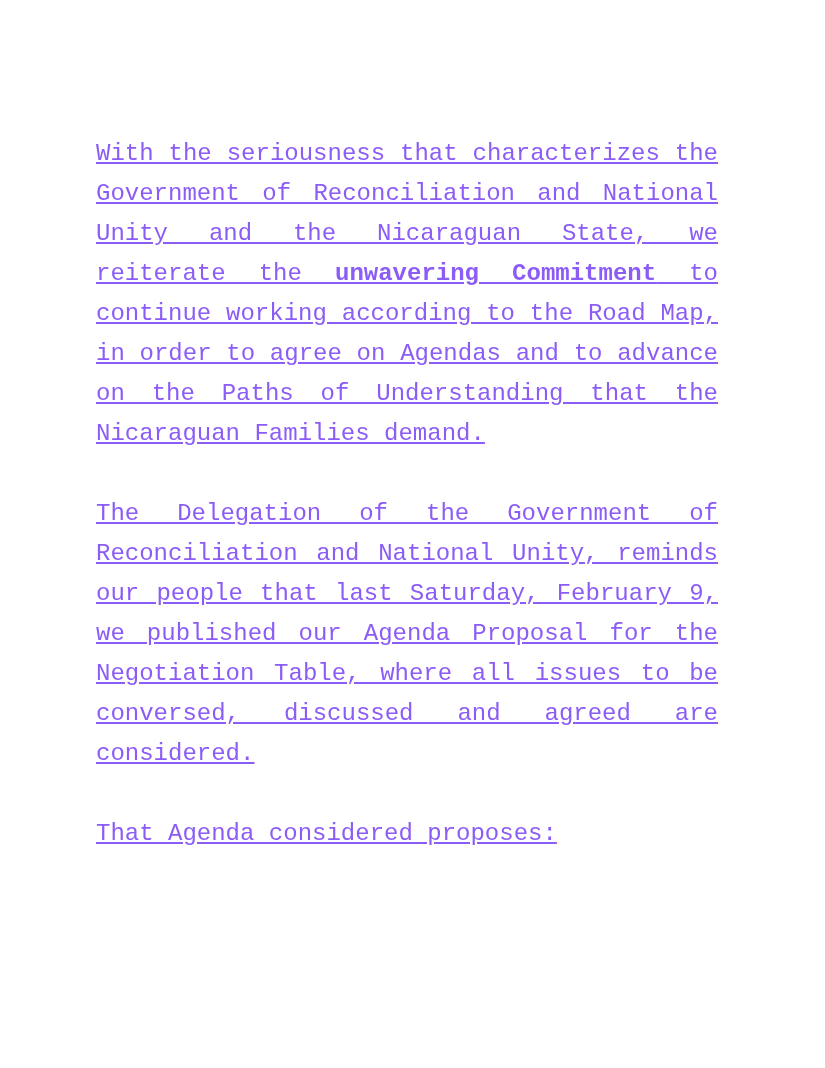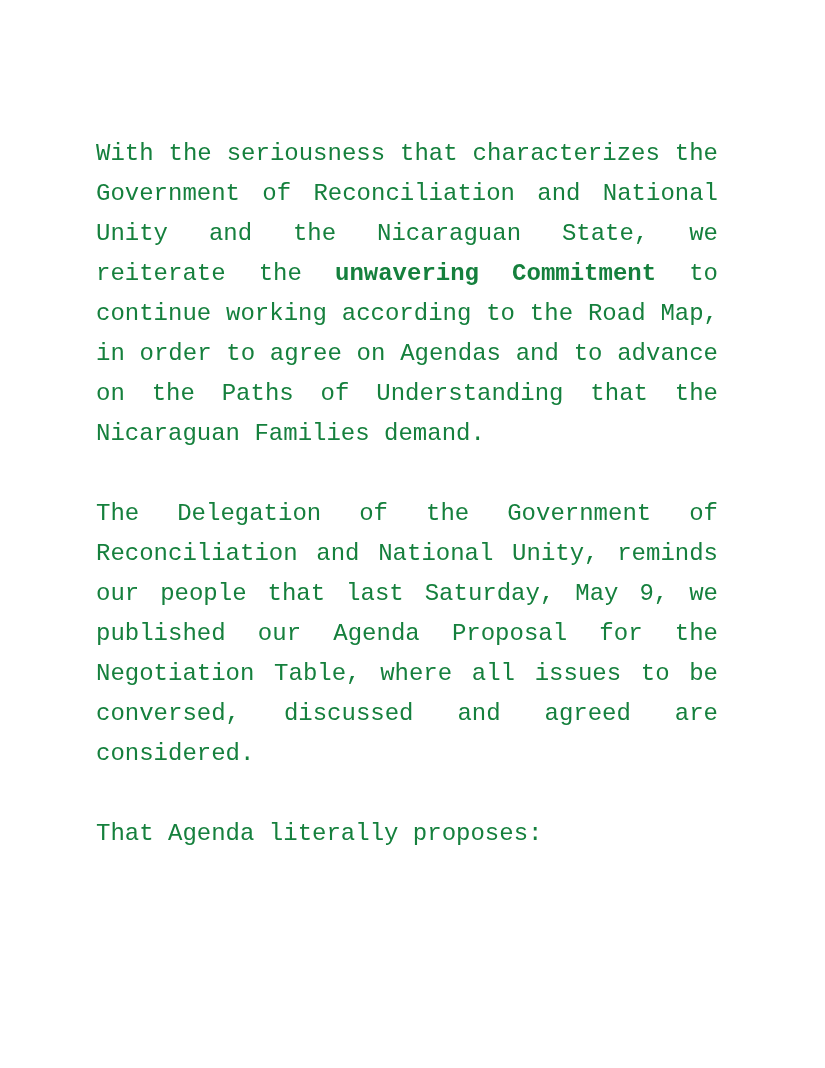--- a/index.html
+++ b/index.html
@@ -28,26 +28,27 @@
     left: 96px;
     top: 134px;
     width: 622px;
   }
 
   .doc-paragraph {
     margin: 0;
     padding: 0;
     font-size: 24px;
     line-height: 40px;
-    color: #15803d;
+    color: #8b5cf6;
     text-align: justify;
     text-align-last: left;
     text-justify: inter-word;
     word-spacing: 0px;
     letter-spacing: 0px;
+    text-decoration: underline;
     -webkit-font-smoothing: antialiased;
   }
 
   .doc-paragraph + .doc-paragraph {
     margin-top: 40px;
   }
 
   .doc-paragraph .emph-bold {
     font-weight: 700;
   }
@@ -58,16 +59,16 @@
     text-align-last: justify;
   }
 </style>
 </head>
 <body>
 
 <div id="document-page" style="background: rgb(255, 255, 255);">
   <div id="document-body" style="color: rgb(22, 22, 22);">
 
   <p class="doc-paragraph"><span>With the seriousness that characterizes the Government of Reconciliation and National Unity and the Nicaraguan State, we reiterate the </span><span class="emph-bold">unwavering Commitment</span><span> to continue working according to the Road Map, in order to agree on Agendas and to advance on the Paths of Understanding that the Nicaraguan Families demand.</span></p>
-      <p class="doc-paragraph"><span>The Delegation of the Government of Reconciliation and National Unity, reminds our people that last Saturday, May 9, we published our Agenda Proposal for the Negotiation Table, where all issues to be conversed, discussed and agreed are considered.</span></p>
-      <p class="doc-paragraph"><span>That Agenda literally proposes:</span></p>
+      <p class="doc-paragraph"><span>The Delegation of the Government of Reconciliation and National Unity, reminds our people that last Saturday, February 9, we published our Agenda Proposal for the Negotiation Table, where all issues to be conversed, discussed and agreed are considered.</span></p>
+      <p class="doc-paragraph"><span>That Agenda considered proposes:</span></p>
     </div>
 </div>
 
 </body></html>

